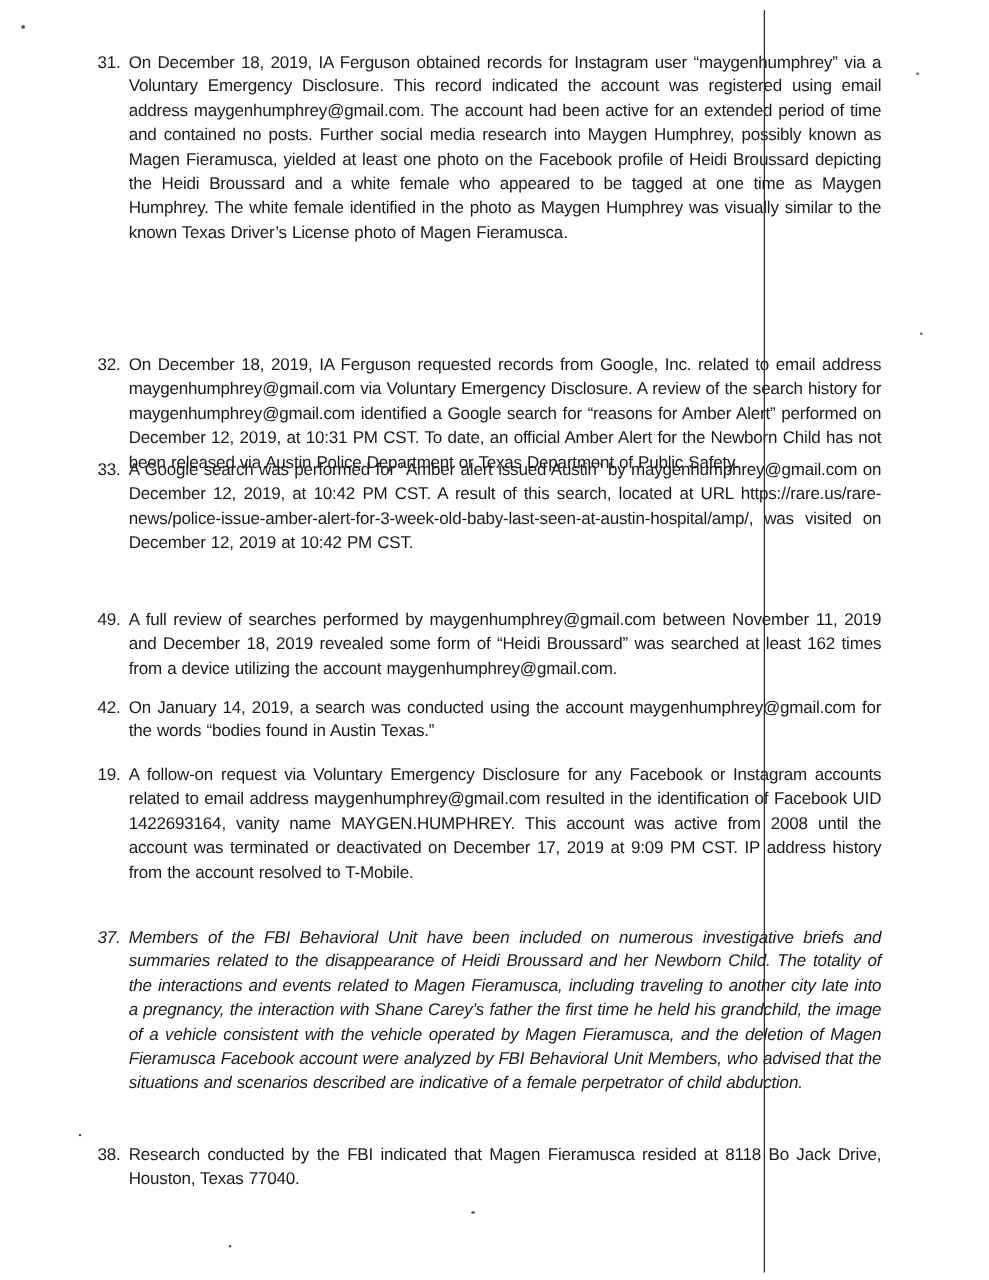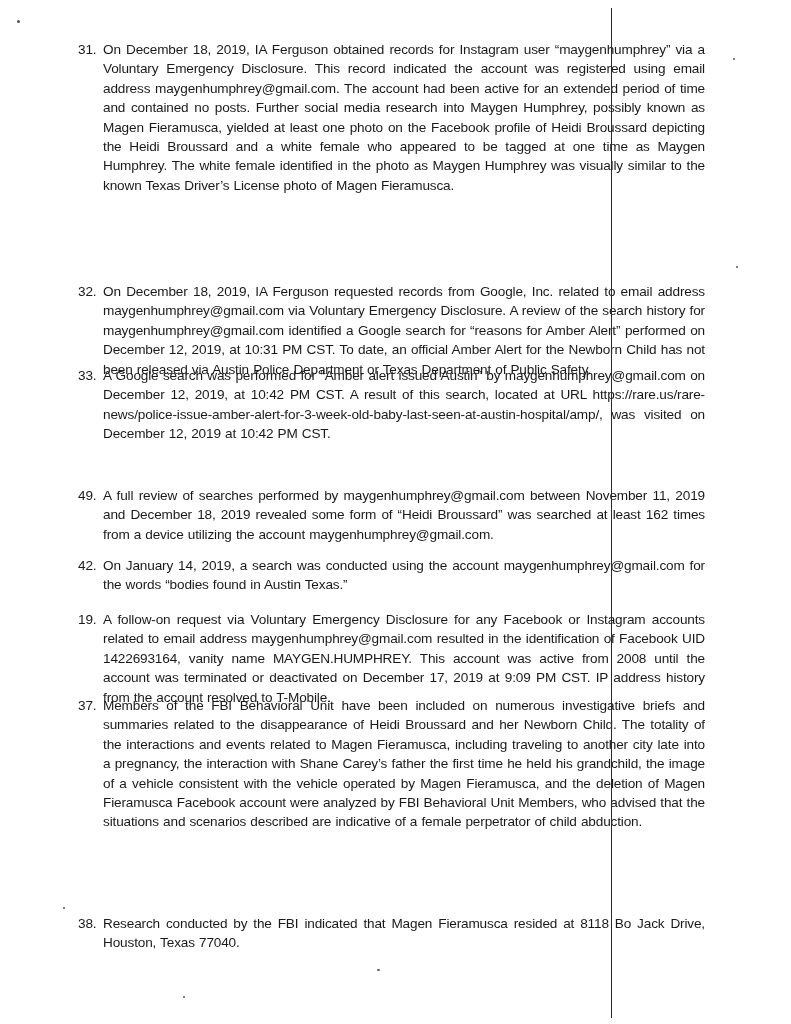--- a/index.html
+++ b/index.html
@@ -47,21 +47,21 @@
   <div class="para" style="top:556px;">
     <span class="num">42.</span>
     <span class="body">On January 14, 2019, a search was conducted using the account maygenhumphrey@gmail.com for the words “bodies found in Austin Texas.”</span>
   </div>
 
   <div class="para" style="top:610px;">
     <span class="num">19.</span>
     <span class="body">A follow-on request via Voluntary Emergency Disclosure for any Facebook or Instagram accounts related to email address maygenhumphrey@gmail.com resulted in the identification of Facebook UID 1422693164, vanity name MAYGEN.HUMPHREY. This account was active from 2008 until the account was terminated or deactivated on December 17, 2019 at 9:09 PM CST. IP address history from the account resolved to T-Mobile.</span>
   </div>
 
-  <div class="para" style="top:696px;">
+  <div class="para" style="top:740px;font-style:italic;">
     <span class="num">37.</span>
     <span class="body">Members of the FBI Behavioral Unit have been included on numerous investigative briefs and summaries related to the disappearance of Heidi Broussard and her Newborn Child. The totality of the interactions and events related to Magen Fieramusca, including traveling to another city late into a pregnancy, the interaction with Shane Carey’s father the first time he held his grandchild, the image of a vehicle consistent with the vehicle operated by Magen Fieramusca, and the deletion of Magen Fieramusca Facebook account were analyzed by FBI Behavioral Unit Members, who advised that the situations and scenarios described are indicative of a female perpetrator of child abduction.</span>
   </div>
 
   <div class="para" style="top:914px;">
     <span class="num">38.</span>
     <span class="body">Research conducted by the FBI indicated that Magen Fieramusca resided at 8118 Bo Jack Drive, Houston, Texas 77040.</span>
   </div>
 
   <div class="scan-line" style="left:611px; top:8px; height:1010px;"></div>

